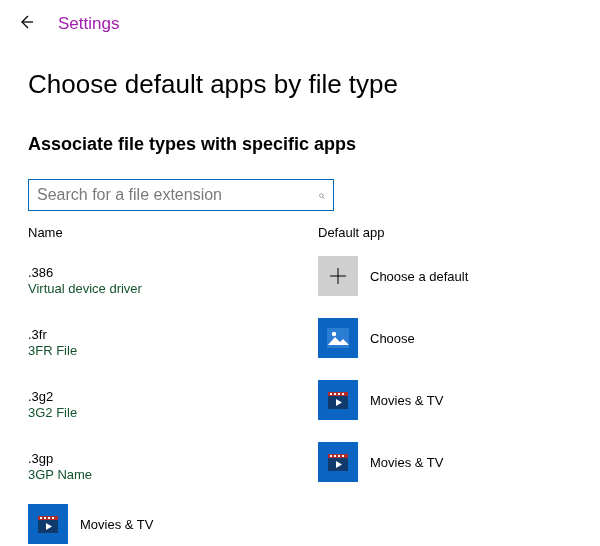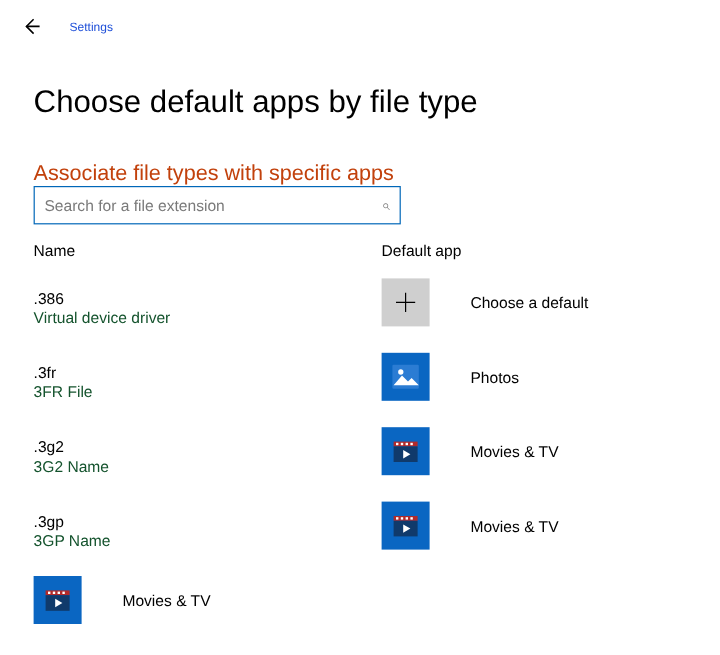--- a/index.html
+++ b/index.html
@@ -17,53 +17,54 @@
     padding: 10px 12px 4px 12px;
   }
   .back-arrow {
     font-size: 18px;
     line-height: 1;
     cursor: pointer;
     padding: 4px 6px;
     color: #000;
   }
   .header-title {
-    font-size: 10px;
+    font-size: 17px;
     margin-left: 18px;
-    color: #1d4ed8;
+    color: #a21caf;
   }
   .content {
     padding: 8px 44px 0 28px;
   }
   .page-title {
     font-size: 26px;
     font-weight: 400;
     margin-top: 20px;
     margin-bottom: 34px;
     color: #000;
   }
   .section-title {
     font-size: 18px;
-    font-weight: 400;
-    color: #c2410c;
+    font-weight: 700;
+    margin-bottom: 24px;
+    color: #000000;
   }
   .search-wrap {
     display: flex;
     align-items: center;
     width: 306px;
     height: 32px;
     border: 1.5px solid #0067b8;
     padding: 0 8px;
     margin-bottom: 14px;
   }
   .search-input {
     flex: 1;
     border: none;
     outline: none;
-    font-size: 13px;
+    font-size: 16px;
     color: #000;
     background: transparent;
   }
   .search-input::placeholder { color: #7a7a7a; }
   .search-icon {
     font-size: 12px;
     color: #7a7a7a;
     transform: scaleX(-1);
   }
   .columns-header {
@@ -113,21 +114,21 @@
     background: #0a66c2;
   }
   .icon-movies {
     background: #0a66c2;
     display: flex;
     align-items: center;
     justify-content: center;
   }
   .app-label {
     font-size: 13px;
-    margin-left: 34px;
+    margin-left: 12px;
     color: #000;
   }
 </style>
 </head>
 <body>
 
 <div class="header-bar">
   <div class="back-arrow">
     <svg width="16" height="16" viewBox="0 0 16 16">
       <path d="M10 2 L4 8 L10 14" stroke="#000" stroke-width="1.3" fill="none"></path>
@@ -174,28 +175,28 @@
         <div class="ext-desc">3FR File</div>
       </div>
       <div class="app-cell">
         <div class="app-icon icon-photos">
           <svg width="26" height="26" viewBox="0 0 26 26">
             <rect x="2" y="3" width="22" height="20" rx="1" fill="#2b7cd3"></rect>
             <circle cx="9" cy="9" r="2.2" fill="#ffffff"></circle>
             <path d="M3 20 L10 12 L15 17 L18 14 L24 20 Z" fill="#ffffff"></path>
           </svg>
         </div>
-        <div class="app-label">Photos</div>
+        <div class="app-label">Choose</div>
       </div>
     </div>
 
     <div class="row">
       <div class="ext-block">
         <div class="ext-name">.3g2</div>
-        <div class="ext-desc">3G2 Name</div>
+        <div class="ext-desc">3G2 File</div>
       </div>
       <div class="app-cell">
         <div class="app-icon icon-movies">
           <svg width="26" height="26" viewBox="0 0 26 26">
             <rect x="3" y="5" width="20" height="4" fill="#b22a2a"></rect>
             <rect x="5" y="6" width="2" height="2" fill="#ffffff"></rect>
               <rect x="9" y="6" width="2" height="2" fill="#ffffff"></rect>
               <rect x="13" y="6" width="2" height="2" fill="#ffffff"></rect>
               <rect x="17" y="6" width="2" height="2" fill="#ffffff"></rect>
             <rect x="3" y="9" width="20" height="13" fill="#103a6b"></rect>

